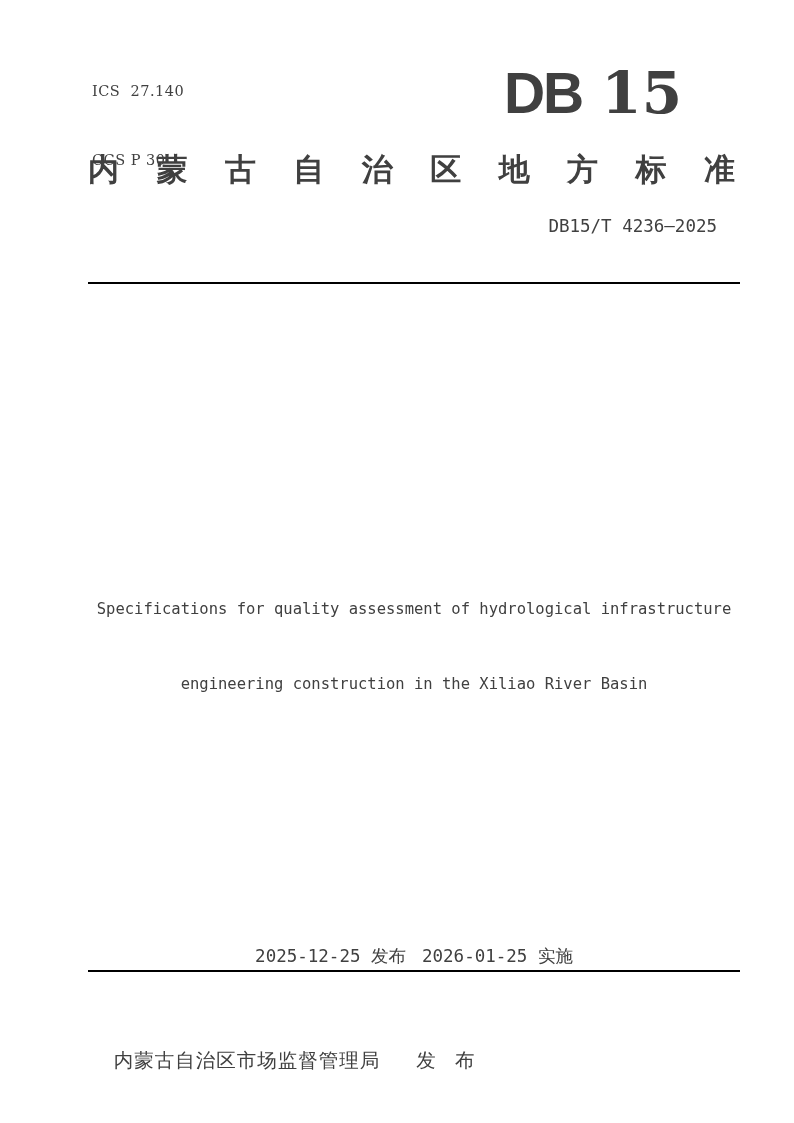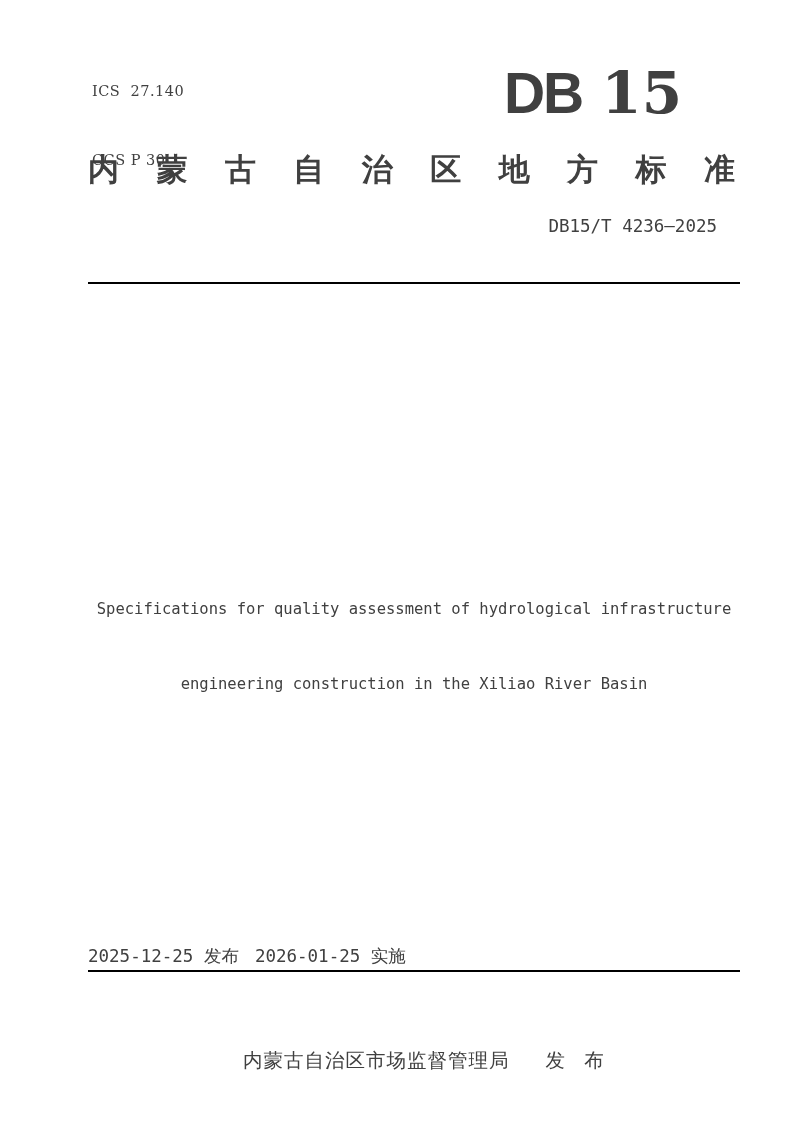--- a/index.html
+++ b/index.html
@@ -106,33 +106,32 @@
     line-height: 25px;
     white-space: pre;
   }
   
   .dates-row {
     position: absolute;
     left: 88px;
     top: 944px;
     width: 652px;
     display: flex;
-    justify-content: flex-start;
+    justify-content: center;
     font-family: "DejaVu Sans Mono", monospace;
     font-size: 17.5px;
     white-space: pre;
     gap: 16px;
   }
   
   .publisher {
     position: absolute;
     left: 88px;
     top: 1024px;
     width: 652px;
-    text-align: center;
     font-size: 19.5px;
     font-weight: 500;
     letter-spacing: 1px;
     white-space: pre;
   }
   .publisher .action {
     margin-left: 36px;
     letter-spacing: 7px;
   }
 </style>

